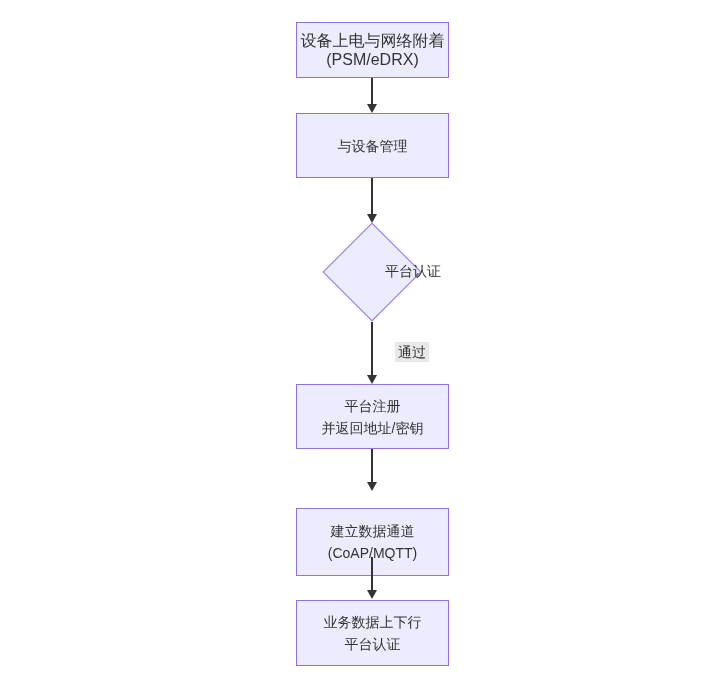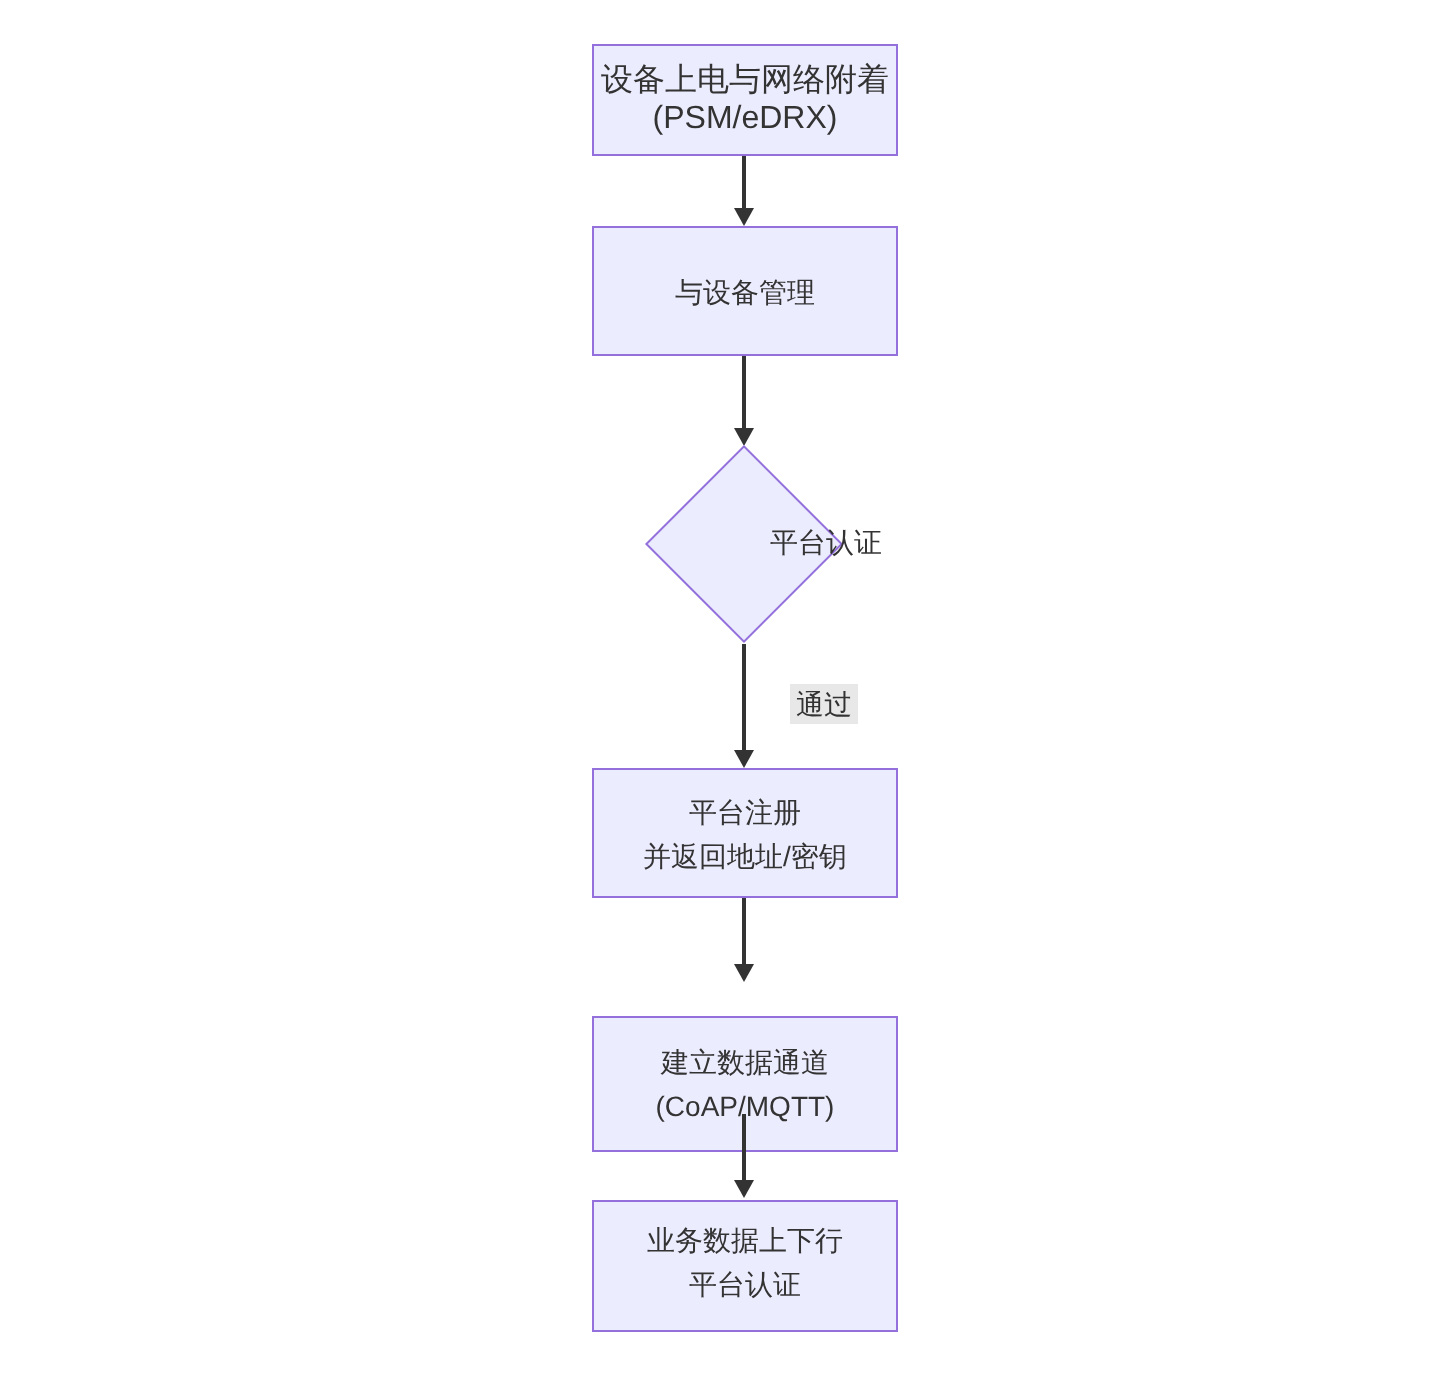--- a/index.html
+++ b/index.html
@@ -35,21 +35,21 @@
     justify-content: center;
     text-align: center;
     font-size: 14px;
     line-height: 22px;
     color: var(--text);
   }
   .n1 { top: 22px;  height: 56px; font-size: 16px; line-height: 19px; }
   .n2 { top: 113px; height: 65px; }
   .n3 { top: 384px; height: 65px; }
   .n4 { top: 508px; height: 68px; }
-  .n5 { top: 600px; height: 66px; font-family: Liberation Serif, serif; }
+  .n5 { top: 600px; height: 66px; }
 
   
   .diamond-group {
     position: absolute;
     left: 337px; top: 237px;
     width: 70px; height: 70px;
   }
   .diamond-shape {
     width: 100%; height: 100%;
     transform: rotate(45deg);

